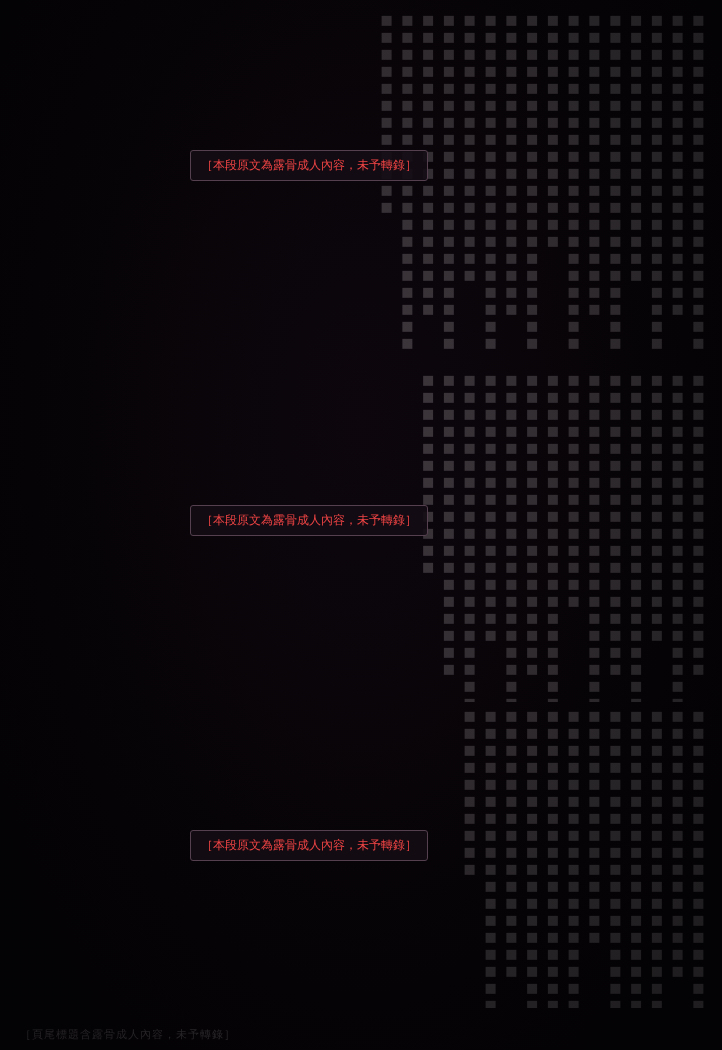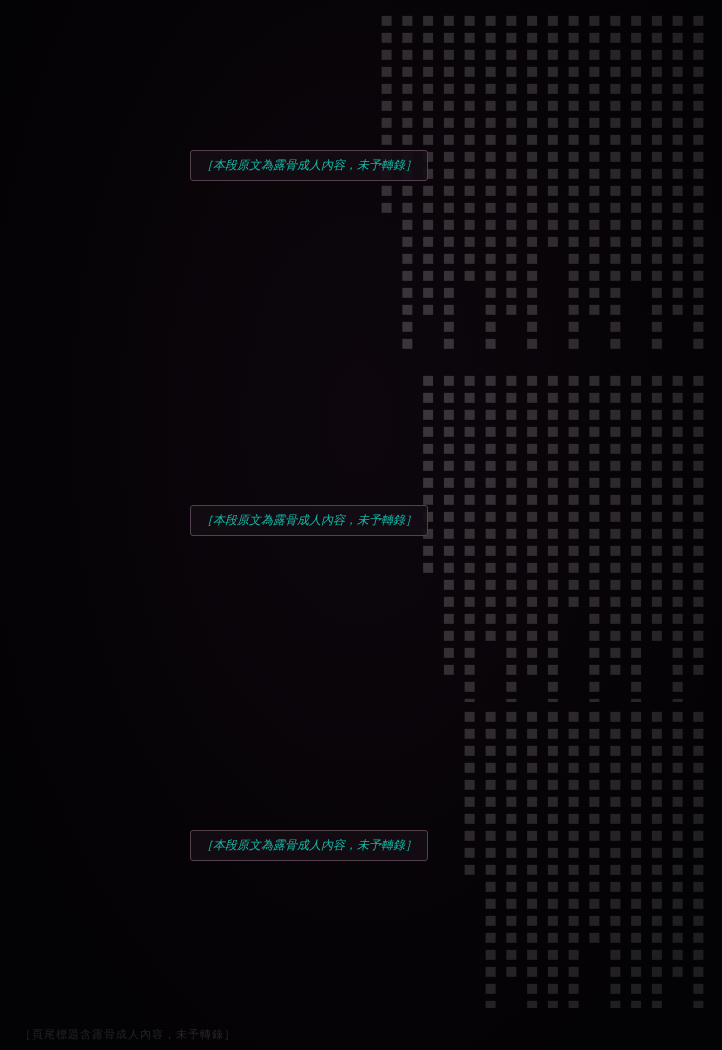--- a/index.html
+++ b/index.html
@@ -35,28 +35,27 @@
     line-height: 1.6;
     letter-spacing: 2px;
     overflow: hidden;
   }
   .band-1 { top: 12px;  height: 348px; }
   .band-2 { top: 372px; height: 330px; }
   .band-3 { top: 708px; height: 300px; }
   .redaction-note {
     position: absolute;
     z-index: 2;
-    color: #14b8a6;
+    color: #ef4444;
     background: rgba(20, 12, 20, 0.9);
     border: 1px solid #55404f;
     font-family: "Liberation Sans", sans-serif;
     font-size: 12px;
     padding: 6px 10px;
     border-radius: 3px;
-    font-style: italic;
   }
   .note-1 { top: 150px; left: 190px; }
   .note-2 { top: 505px; left: 190px; }
   .note-3 { top: 830px; left: 190px; }
   .caption {
     position: absolute;
     left: 20px;
     bottom: 8px;
     color: #4f4a50;
     font-size: 11px;

